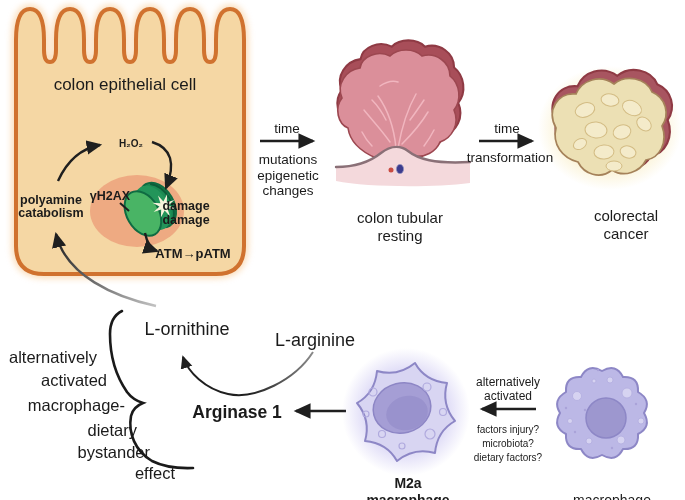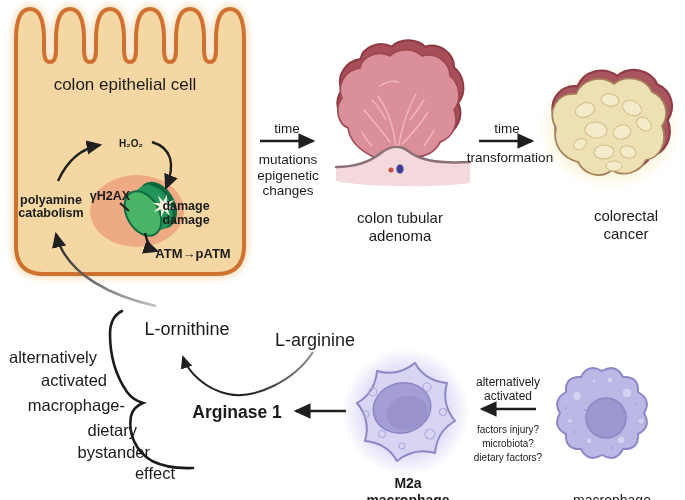--- a/index.html
+++ b/index.html
@@ -168,21 +168,21 @@
   <div class="lbl b125" style="left:110px;top:197px;">γH2AX</div>
   <div class="lbl b125" style="left:186px;top:207px;">damage</div>
   <div class="lbl b125" style="left:186px;top:221px;">damage</div>
   <div class="lbl b13" style="left:193px;top:253px;">ATM→pATM</div>
 
   <div class="lbl f135" style="left:287px;top:129px;">time</div>
   <div class="lbl f135" style="left:288px;top:160px;">mutations</div>
   <div class="lbl f135" style="left:288px;top:176px;">epigenetic</div>
   <div class="lbl f135" style="left:288px;top:191px;">changes</div>
   <div class="lbl f15" style="left:400px;top:218px;">colon tubular</div>
-  <div class="lbl f15" style="left:400px;top:236px;">adenoma</div>
+  <div class="lbl f15" style="left:400px;top:236px;">resting</div>
   <div class="lbl f135" style="left:507px;top:129px;">time</div>
   <div class="lbl f135" style="left:510px;top:158px;">transformation</div>
   <div class="lbl f15" style="left:626px;top:216px;">colorectal</div>
   <div class="lbl f15" style="left:626px;top:234px;">cancer</div>
 
   <div class="lbl f18" style="left:315px;top:340px;">L-arginine</div>
   <div class="lbl f18" style="left:187px;top:329px;">L-ornithine</div>
   <div class="lbl b175" style="left:237px;top:412px;">Arginase 1</div>
 
   <div class="rlbl by" style="right:588px;top:357px;">alternatively</div>

